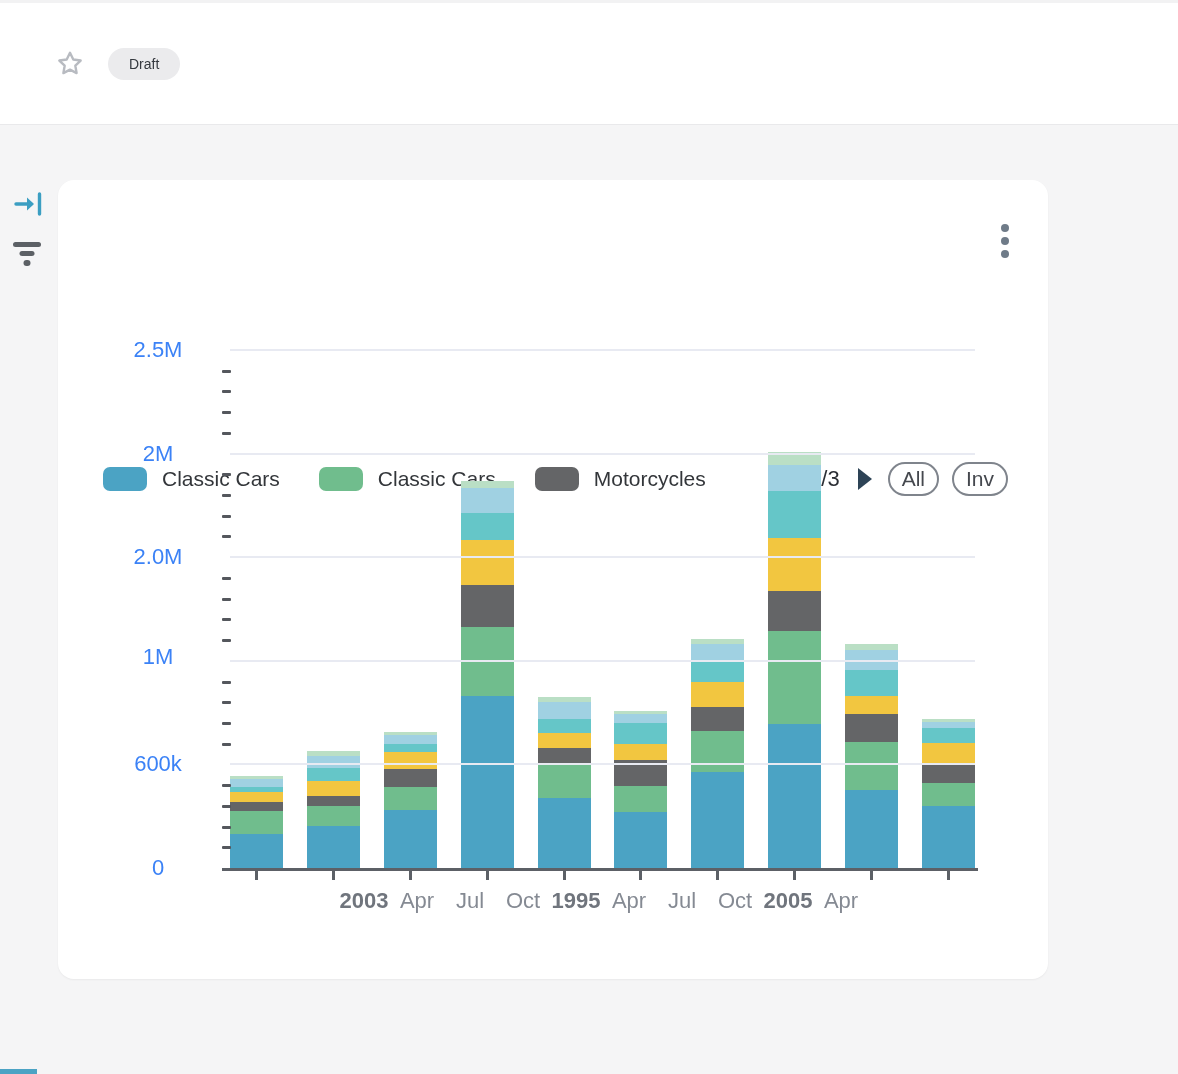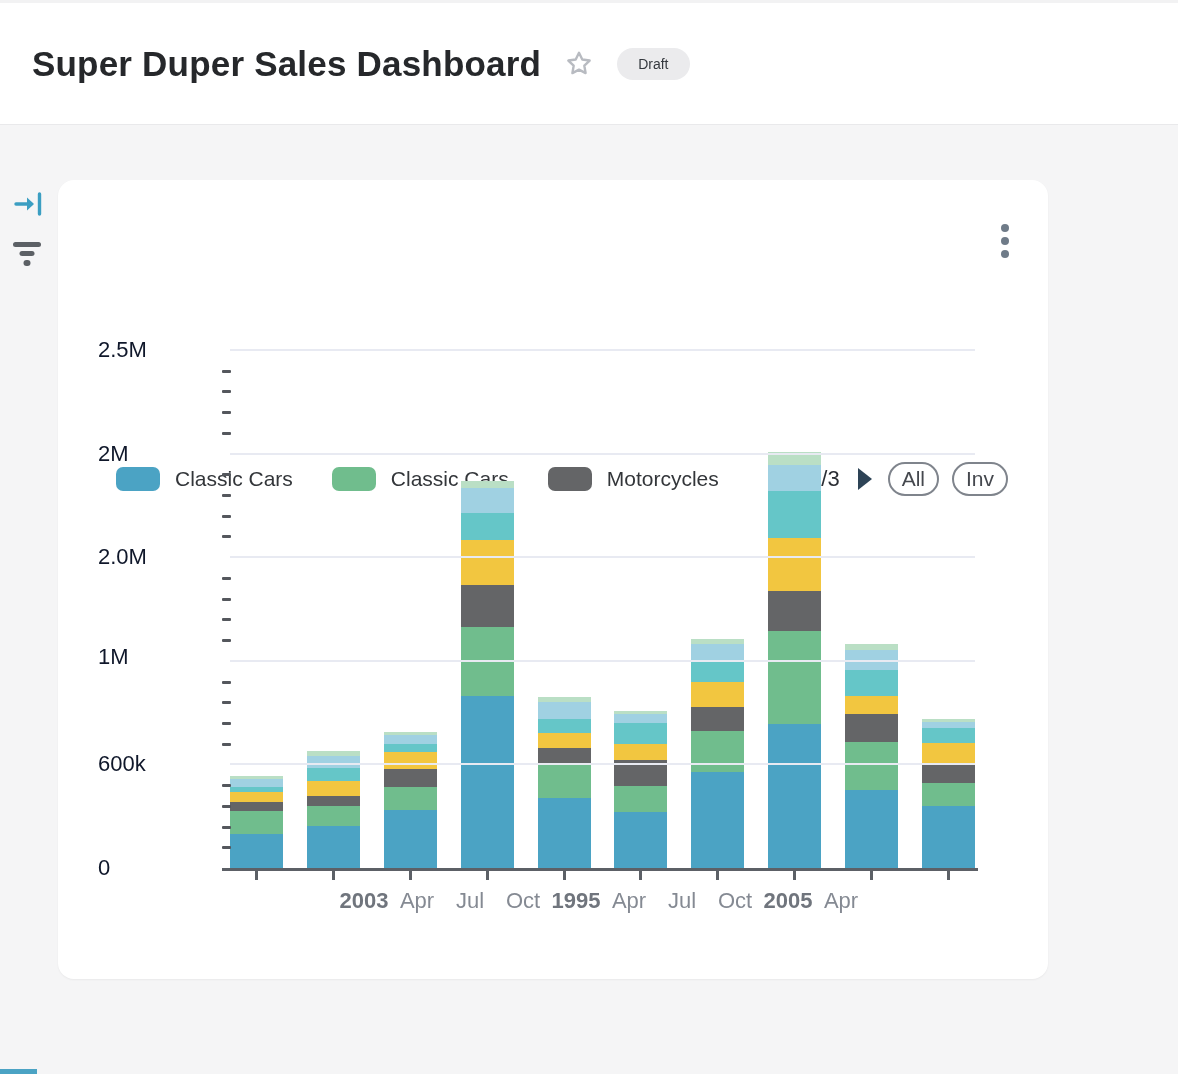--- a/index.html
+++ b/index.html
@@ -25,54 +25,53 @@
   .fb2 { width:15px; height:5px; top:9px; }
   .fb3 { width:7px;  height:6px; top:18px; }
 
   
   .card { position:absolute; left:58px; top:180px; width:990px; height:799px; background:#ffffff; border-radius:16px; box-shadow:0 1px 2px rgba(0,0,0,.05); }
   .card-title { position:absolute; left:34px; top:21px; font-size:26px; font-weight:700; color:#2a2d31; }
   .kebab { position:absolute; right:39px; top:44px; width:8px; cursor:pointer; }
   .kebab div { width:8px; height:8px; border-radius:50%; background:#6f7b88; margin-bottom:5px; }
 
   
-  .legend-row { position:absolute; left:58px; right:40px; top:280px; height:38px; display:flex; }
+  .legend-row { position:absolute; left:45px; right:40px; top:280px; height:38px; display:flex; }
   .legend-item { display:flex; align-items:center; margin-right:39px; cursor:pointer; }
   .legend-swatch { width:44px; height:24px; border-radius:7px; margin-right:15px; }
   .legend-label { font-size:21px; color:#33363a; }
   .pager { margin-left:auto; display:flex; align-items:center; }
   .pager-arrow { width:20px; height:26px; cursor:pointer; }
   .pager-text { font-size:22px; color:#2b2e34; margin:0 15px; }
   .pill { border:2px solid #7f848c; border-radius:20px; color:#45484e; font-size:21px; padding:3px 12px; background:#fff; cursor:pointer; margin-left:13px; }
 
   
   .chart { position:absolute; left:0; top:170px; width:990px; height:560px; }
   .gridline { position:absolute; left:172px; width:745px; height:2px; background:#e8eaf2; }
-  .ylab { position:absolute; left:40px; width:120px; text-align:left; font-size:22px; color:#0f172a; transform:translateY(-50%); }
+  .ylab { position:absolute; left:40px; width:120px; text-align:center; font-size:22px; color:#3b82f6; transform:translateY(-50%); }
   .minor-tick { position:absolute; left:164px; width:9px; height:3px; background:#54575d; border-radius:1px; }
   .axis-line { position:absolute; left:164px; width:756px; top:518px; height:3px; background:#5c6066; }
   .bars { position:absolute; left:172px; top:0; width:745px; height:518px; display:flex; justify-content:space-between; align-items:flex-end; }
   .bar { width:53px; display:flex; flex-direction:column-reverse; cursor:pointer; }
   .bar-seg { width:100%; }
   .xticks { position:absolute; left:172px; top:521px; width:745px; display:flex; justify-content:space-between; }
   .xtick-slot { width:53px; display:flex; justify-content:center; }
   .xtick { width:3px; height:9px; background:#5c6066; }
   .xlabels { position:absolute; left:172px; top:538px; width:745px; display:flex; justify-content:center; }
   .xlab { width:53px; text-align:center; font-size:22px; color:#858a93; white-space:nowrap; }
   .xlab.bold { font-weight:700; color:#70757d; }
 
   .bottom-sliver { position:absolute; left:0; bottom:0; width:37px; height:5px; background:#4ba3c4; }
 </style>
 </head>
 <body>
 
 <div class="top-strip"></div>
 
 <div class="header">
-  <div class="page-title">Super Duper Sales Dashboard</div>
   <div class="star">
     <svg width="32" height="32" viewBox="0 0 24 24">
       <path d="M12 3.6l2.47 5.0 5.53.8-4 3.9.94 5.5L12 16.2 7.06 18.8 8 13.3 4 9.4l5.53-.8z" fill="none" stroke="#b8bbc1" stroke-width="1.8" stroke-linejoin="round"></path>
     </svg>
   </div>
   <div class="badge">Draft</div>
 </div>
 
 <div class="rail-icon rail-collapse">
   <svg width="30" height="28" viewBox="0 0 30 28">

